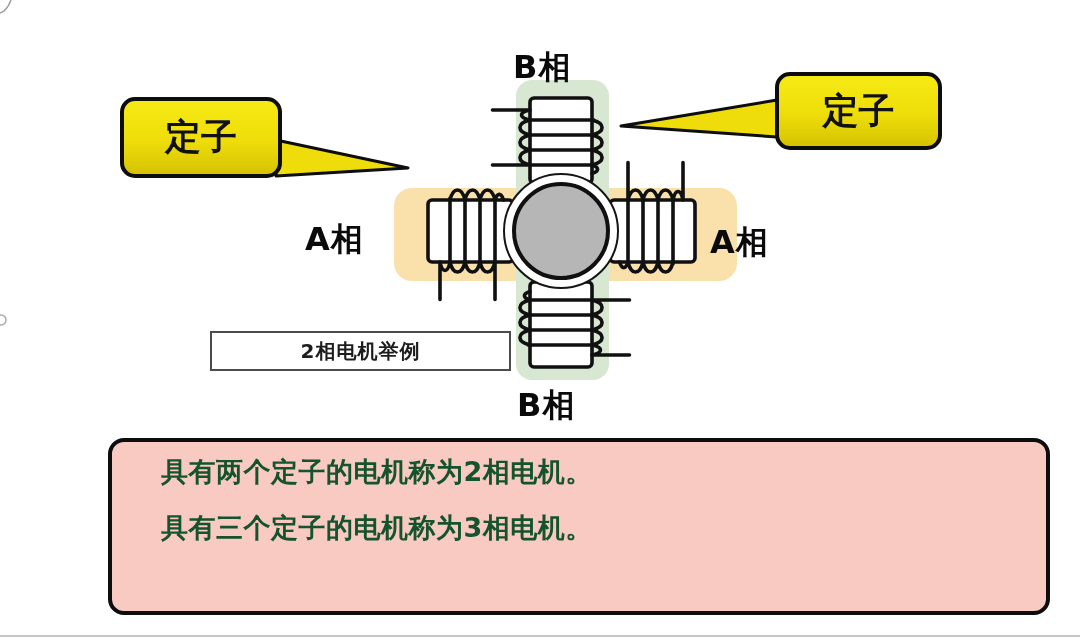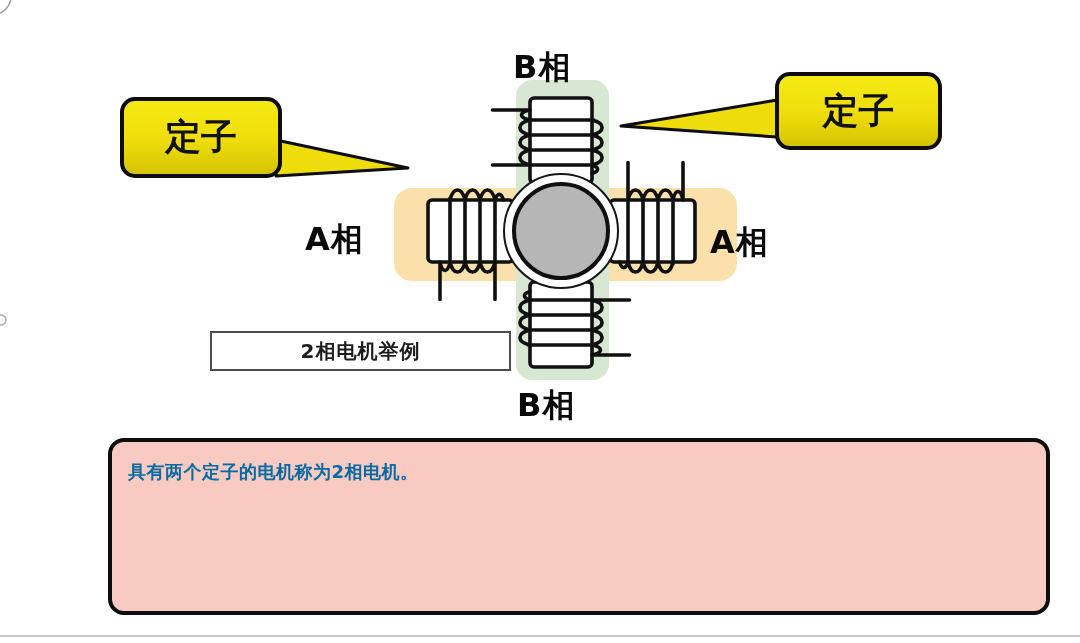--- a/index.html
+++ b/index.html
@@ -32,23 +32,24 @@
     display:flex;align-items:center;justify-content:center;
     font-size:20px;font-weight:600;color:#1c1c1c;letter-spacing:1px;margin-left:24px;
   }
   
   .notes-box{
     position:absolute;left:108px;top:438px;width:942px;height:177px;
     background:#f8cac2;border:4px solid #0d0d0d;border-radius:16px;
     box-sizing:border-box;padding:11px 10px 0 16px;
   }
   .note-line{
-    font-size:18px;font-weight:bold;color:#0369a1;
+    font-size:27px;font-weight:bold;color:#14532d;
     line-height:38px;margin-bottom:18px;letter-spacing:0.5px;
     white-space:nowrap;
+    margin-left:33px;
   }
   .bottom-edge{
     position:absolute;left:0;top:635px;width:1080px;height:2px;background:#c6c6c6;
   }
 </style>
 </head>
 <body>
 
 <svg class="abs" style="left:0;top:0;" width="1080" height="643" viewBox="0 0 1080 643">
   <defs>
@@ -102,15 +103,16 @@
 <div class="callout" style="left:775px;top:72px;width:167px;height:78px;">
   <span>定子</span>
 </div>
 
 <div class="caption-box">
   <span>2相电机举例</span>
 </div>
 
 <div class="notes-box">
   <div class="note-line">具有两个定子的电机称为2相电机。</div>
+  <div class="note-line">具有三个定子的电机称为3相电机。</div>
 </div>
 
 <div class="bottom-edge"></div>
 
 </body></html>

